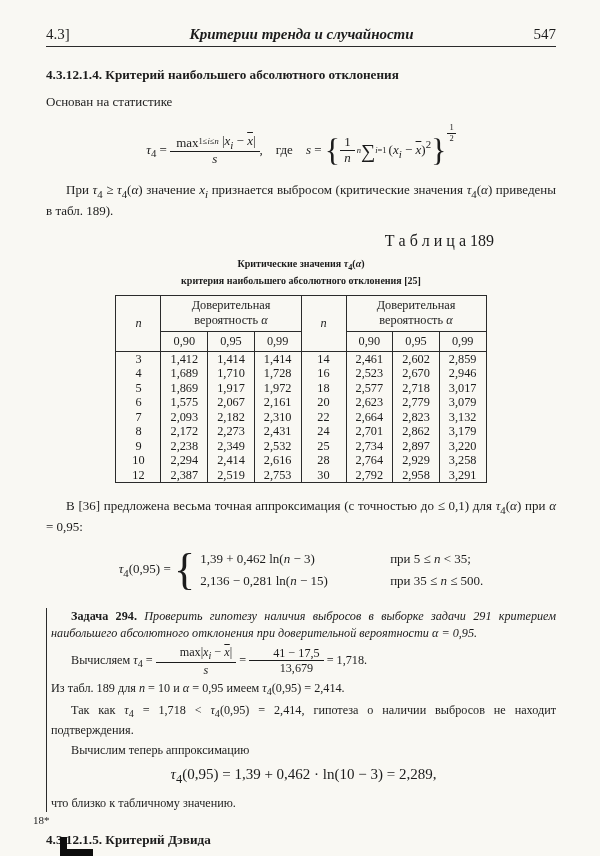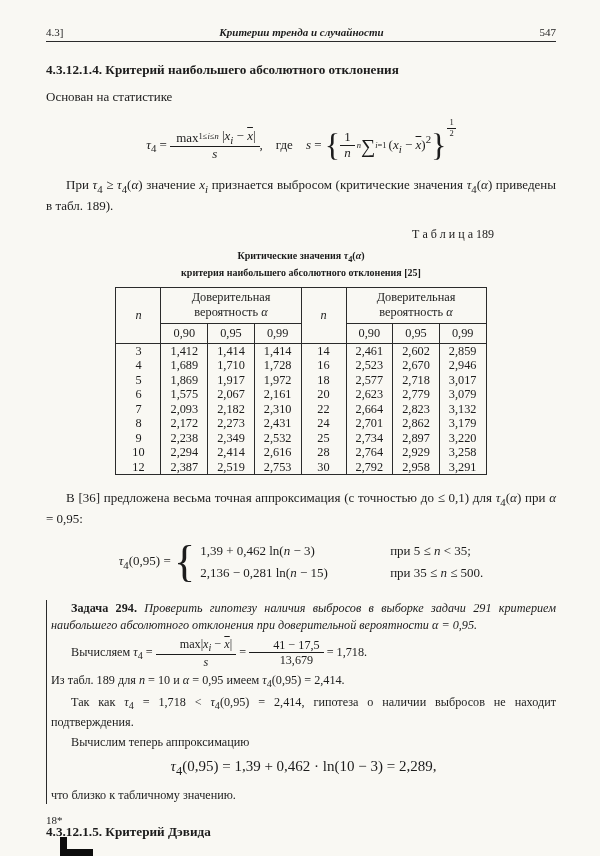--- a/index.html
+++ b/index.html
@@ -13,21 +13,21 @@
     font-family: "Liberation Serif", "DejaVu Serif", serif;
     overflow: hidden;
     box-sizing: border-box;
   }
   .content { padding: 26px 44px 0 46px; }
 
   
   .running-head {
     display: flex; justify-content: space-between; align-items: baseline;
     border-bottom: 1.2px solid #2b2b2b; padding-bottom: 3px;
-    font-size: 11px;
+    font-size: 15px;
   }
   .rh-title { font-style: italic; font-weight: bold; }
 
   .sec-heading { font-size: 13.2px; font-weight: bold; margin: 20px 0 10px; }
 
   p { font-size: 13px; line-height: 1.38; margin: 0 0 7px; text-align: justify; }
   .indent { text-indent: 20px; }
   .noindent { text-indent: 0; }
 
   
@@ -43,40 +43,40 @@
   .cases-brace { font-size: 44px; margin-right: 5px; }
   .sup-frac { display: inline-block; text-align: center; font-size: 8.5px; line-height: 1.15; vertical-align: 13px; margin-left: 1px; }
   .sup-frac span { display: block; padding: 0 2px; }
   .sup-frac span:first-child { border-bottom: 0.8px solid #1c1c1c; }
   .cases { display: inline-block; vertical-align: middle; text-align: left; line-height: 1.7; }
   .crow { display: flex; }
   .cexp { width: 190px; }
   .ov { text-decoration: overline; font-style: italic; }
 
   
-  .table-label { text-align: right; padding-right: 62px; font-size: 12px; margin: 12px 0 7px; }
+  .table-label { text-align: right; padding-right: 62px; font-size: 16px; margin: 12px 0 7px; }
   .table-title { text-align: center; font-weight: bold; font-size: 10px; line-height: 1.32; }
   .crit-table { margin: 8px auto 14px; border-collapse: collapse; border: 1.4px solid #2b2b2b; font-size: 12.3px; }
   .crit-table th, .crit-table td {
     border-left: 1px solid #2b2b2b; border-right: 1px solid #2b2b2b;
     padding: 0 9px; text-align: center; font-weight: normal; line-height: 1.18;
   }
   .crit-table thead th { border-bottom: 1px solid #2b2b2b; padding: 2px 8px; line-height: 1.25; }
   .crit-table th.ncol { font-style: italic; width: 26px; }
   .crit-table td.ncol { width: 26px; }
 
   
   .problem { border-left: 1.6px solid #2b2b2b; padding-left: 4px; margin: 16px 0 18px; }
   .problem p { font-size: 12.2px; margin: 0 0 3px; }
   .problem .formula { font-size: 15px; margin: 8px 0 8px; }
   .plabel { font-weight: bold; }
   .stmt-text { font-style: italic; }
 
   
-  .sig-mark { position: absolute; left: 46px; bottom: 30px; font-size: 11px; }
+  .sig-mark { position: absolute; left: 33px; bottom: 30px; font-size: 11px; }
   .corner-mark { position: absolute; left: 60px; bottom: 0; width: 26px; height: 12px;
     border-left: 7px solid #0d0d0d; border-bottom: 7px solid #0d0d0d; }
 </style>
 </head>
 <body>
 
 <div class="page">
   <div class="content">
 
     <div class="running-head">

